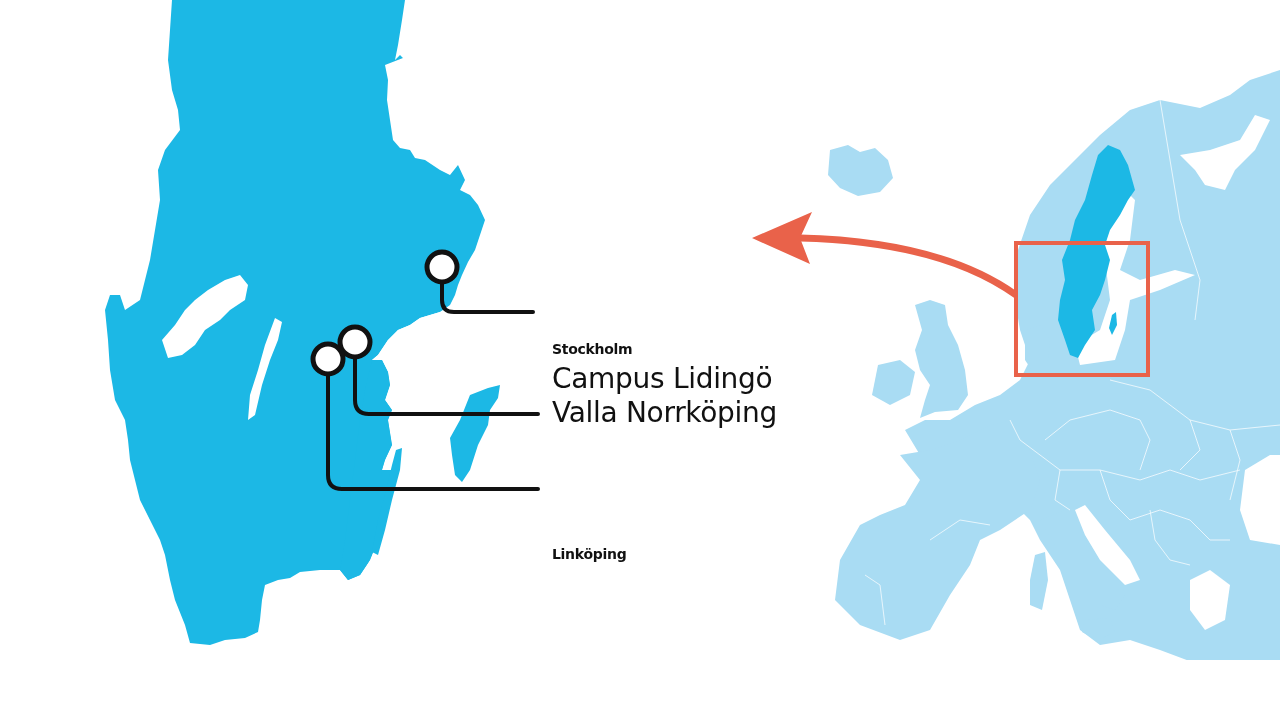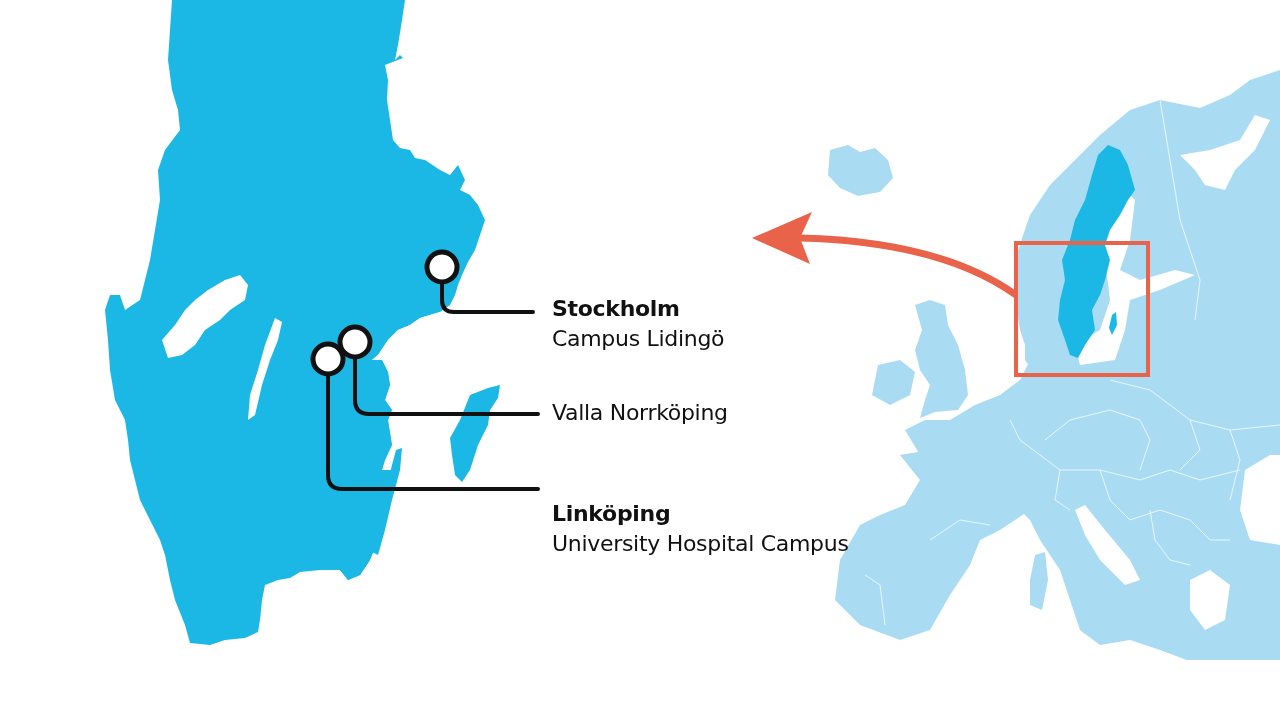--- a/index.html
+++ b/index.html
@@ -1,21 +1,21 @@
 <!DOCTYPE html>
 <html><head>
 <meta charset="utf-8">
 <style>
   html, body { margin: 0; padding: 0; background: #ffffff; }
   body { width: 1280px; height: 720px; position: relative; overflow: hidden; font-family: "DejaVu Sans", "Liberation Sans", sans-serif; }
   .map-layer { position: absolute; left: 0; top: 0; width: 1280px; height: 720px; }
   .labels { position: absolute; left: 552px; top: 0; color: #111; }
   .loc { position: absolute; left: 0; white-space: nowrap; }
-  .loc .city { font-weight: bold; font-size: 22px; line-height: 30px; letter-spacing: -0.3px; }
-  .loc .campus { font-size: 22px; line-height: 30px; letter-spacing: -0.3px; }
+  .loc .city { font-weight: bold; font-size: 14px; line-height: 30px; letter-spacing: -0.3px; margin-top: 40px; }
+  .loc .campus { font-size: 28px; line-height: 30px; letter-spacing: -0.3px; }
 </style>
 </head>
 <body>
 
 <svg class="map-layer" viewBox="0 0 1280 720" xmlns="http://www.w3.org/2000/svg">
 
   <g fill="#a9dcf3">
 
     <path d="M830,150 L848,145 L860,152 L875,148 L888,160 L893,178 L880,192 L858,196 L840,188 L828,175 Z"></path>
 
@@ -107,15 +107,14 @@
 <div class="labels">
   <div class="loc" style="top:294px;">
     <div class="city">Stockholm</div>
     <div class="campus">Campus Lidingö</div>
   </div>
   <div class="loc" style="top:398px;">
     <div class="campus">Valla Norrköping</div>
   </div>
   <div class="loc" style="top:499px;">
     <div class="city">Linköping</div>
-    <div class="campus">University Hospital Campus</div>
   </div>
 </div>
 
 </body></html>

